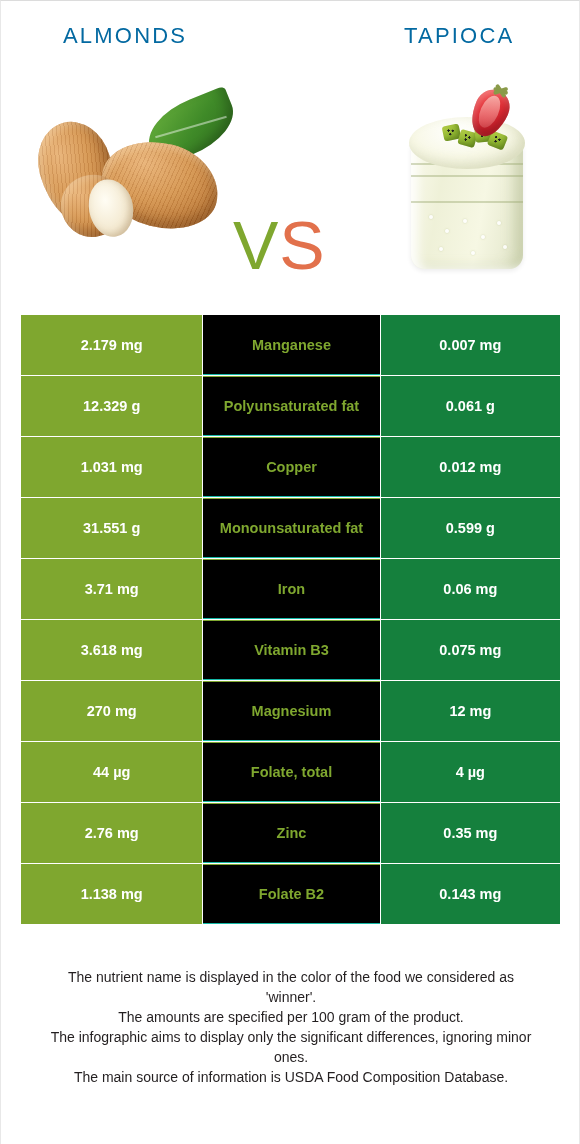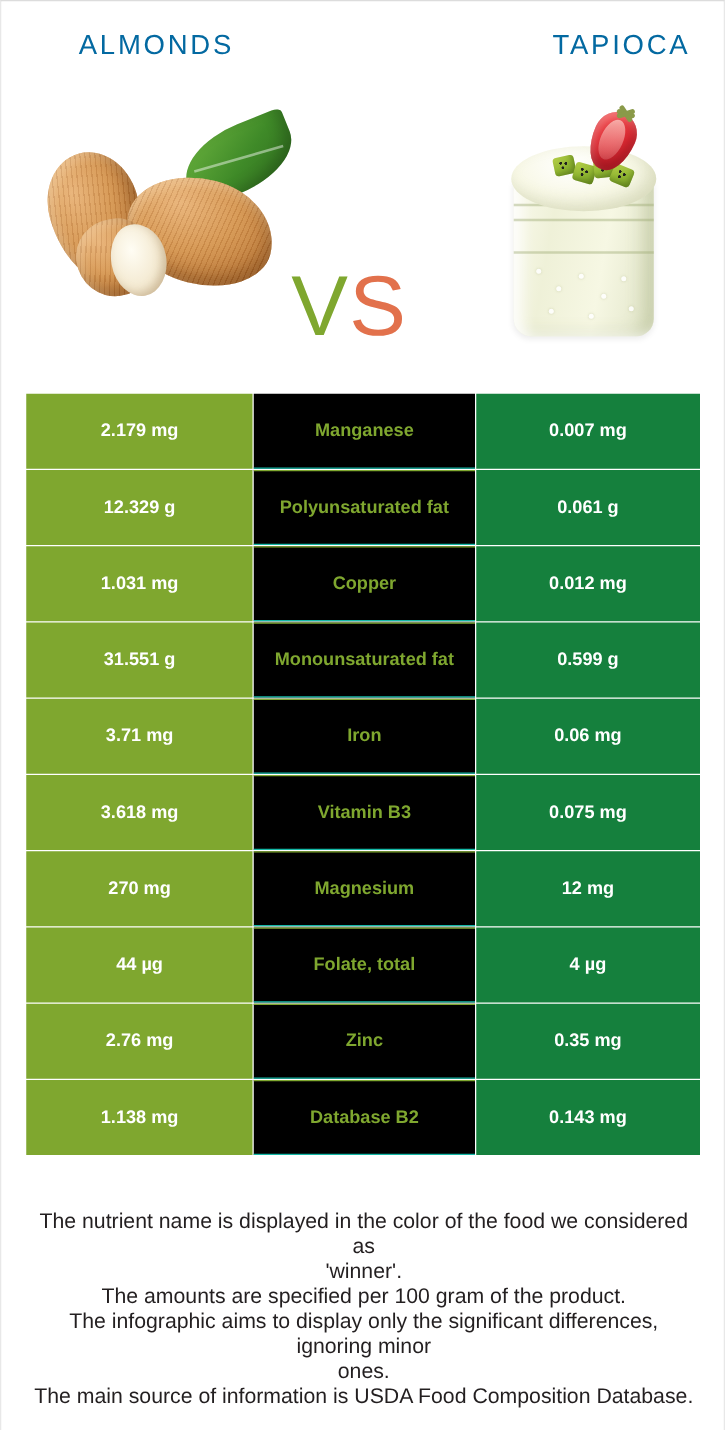--- a/index.html
+++ b/index.html
@@ -38,21 +38,21 @@
     position: absolute;
     font-family: "Liberation Sans", sans-serif;
     font-size: 22px;
     font-weight: 300;
     letter-spacing: 2.2px;
     color: #0369a1;
     white-space: nowrap;
     text-transform: uppercase;
   }
   .title-left  { left: 62px;  top: 0; }
-  .title-right { left: 403px; top: 0; margin-left: 38px; }
+  .title-right { left: 403px; top: 0; }
 
   
   .hero {
     position: absolute;
     top: 70px;
     left: 0;
     width: 468px;
     height: 222px;
   }
 
@@ -289,21 +289,21 @@
     color: #ffffff;
   }
 
   
   .footer {
     position: absolute;
     left: 22px;
     top: 966px;
     width: 536px;
     text-align: center;
-    font-size: 17px;
+    font-size: 14px;
     line-height: 20px;
     color: #231f20;
     font-weight: 400;
   }
   .footer p { margin: 0; }
 </style>
 </head>
 <body>
 
 <div class="page">
@@ -403,21 +403,21 @@
         <div class="cell cell-mid">Folate, total</div>
         <div class="cell cell-right">4 µg</div>
       </div>
       <div class="row">
         <div class="cell cell-left">2.76 mg</div>
         <div class="cell cell-mid">Zinc</div>
         <div class="cell cell-right">0.35 mg</div>
       </div>
       <div class="row">
         <div class="cell cell-left">1.138 mg</div>
-        <div class="cell cell-mid">Database B2</div>
+        <div class="cell cell-mid">Folate B2</div>
         <div class="cell cell-right">0.143 mg</div>
       </div>
     </div>
 
   <div class="footer">
     <p>The nutrient name is displayed in the color of the food we considered as</p>
     <p>'winner'.</p>
     <p>The amounts are specified per 100 gram of the product.</p>
     <p>The infographic aims to display only the significant differences, ignoring minor</p>
     <p>ones.</p>

